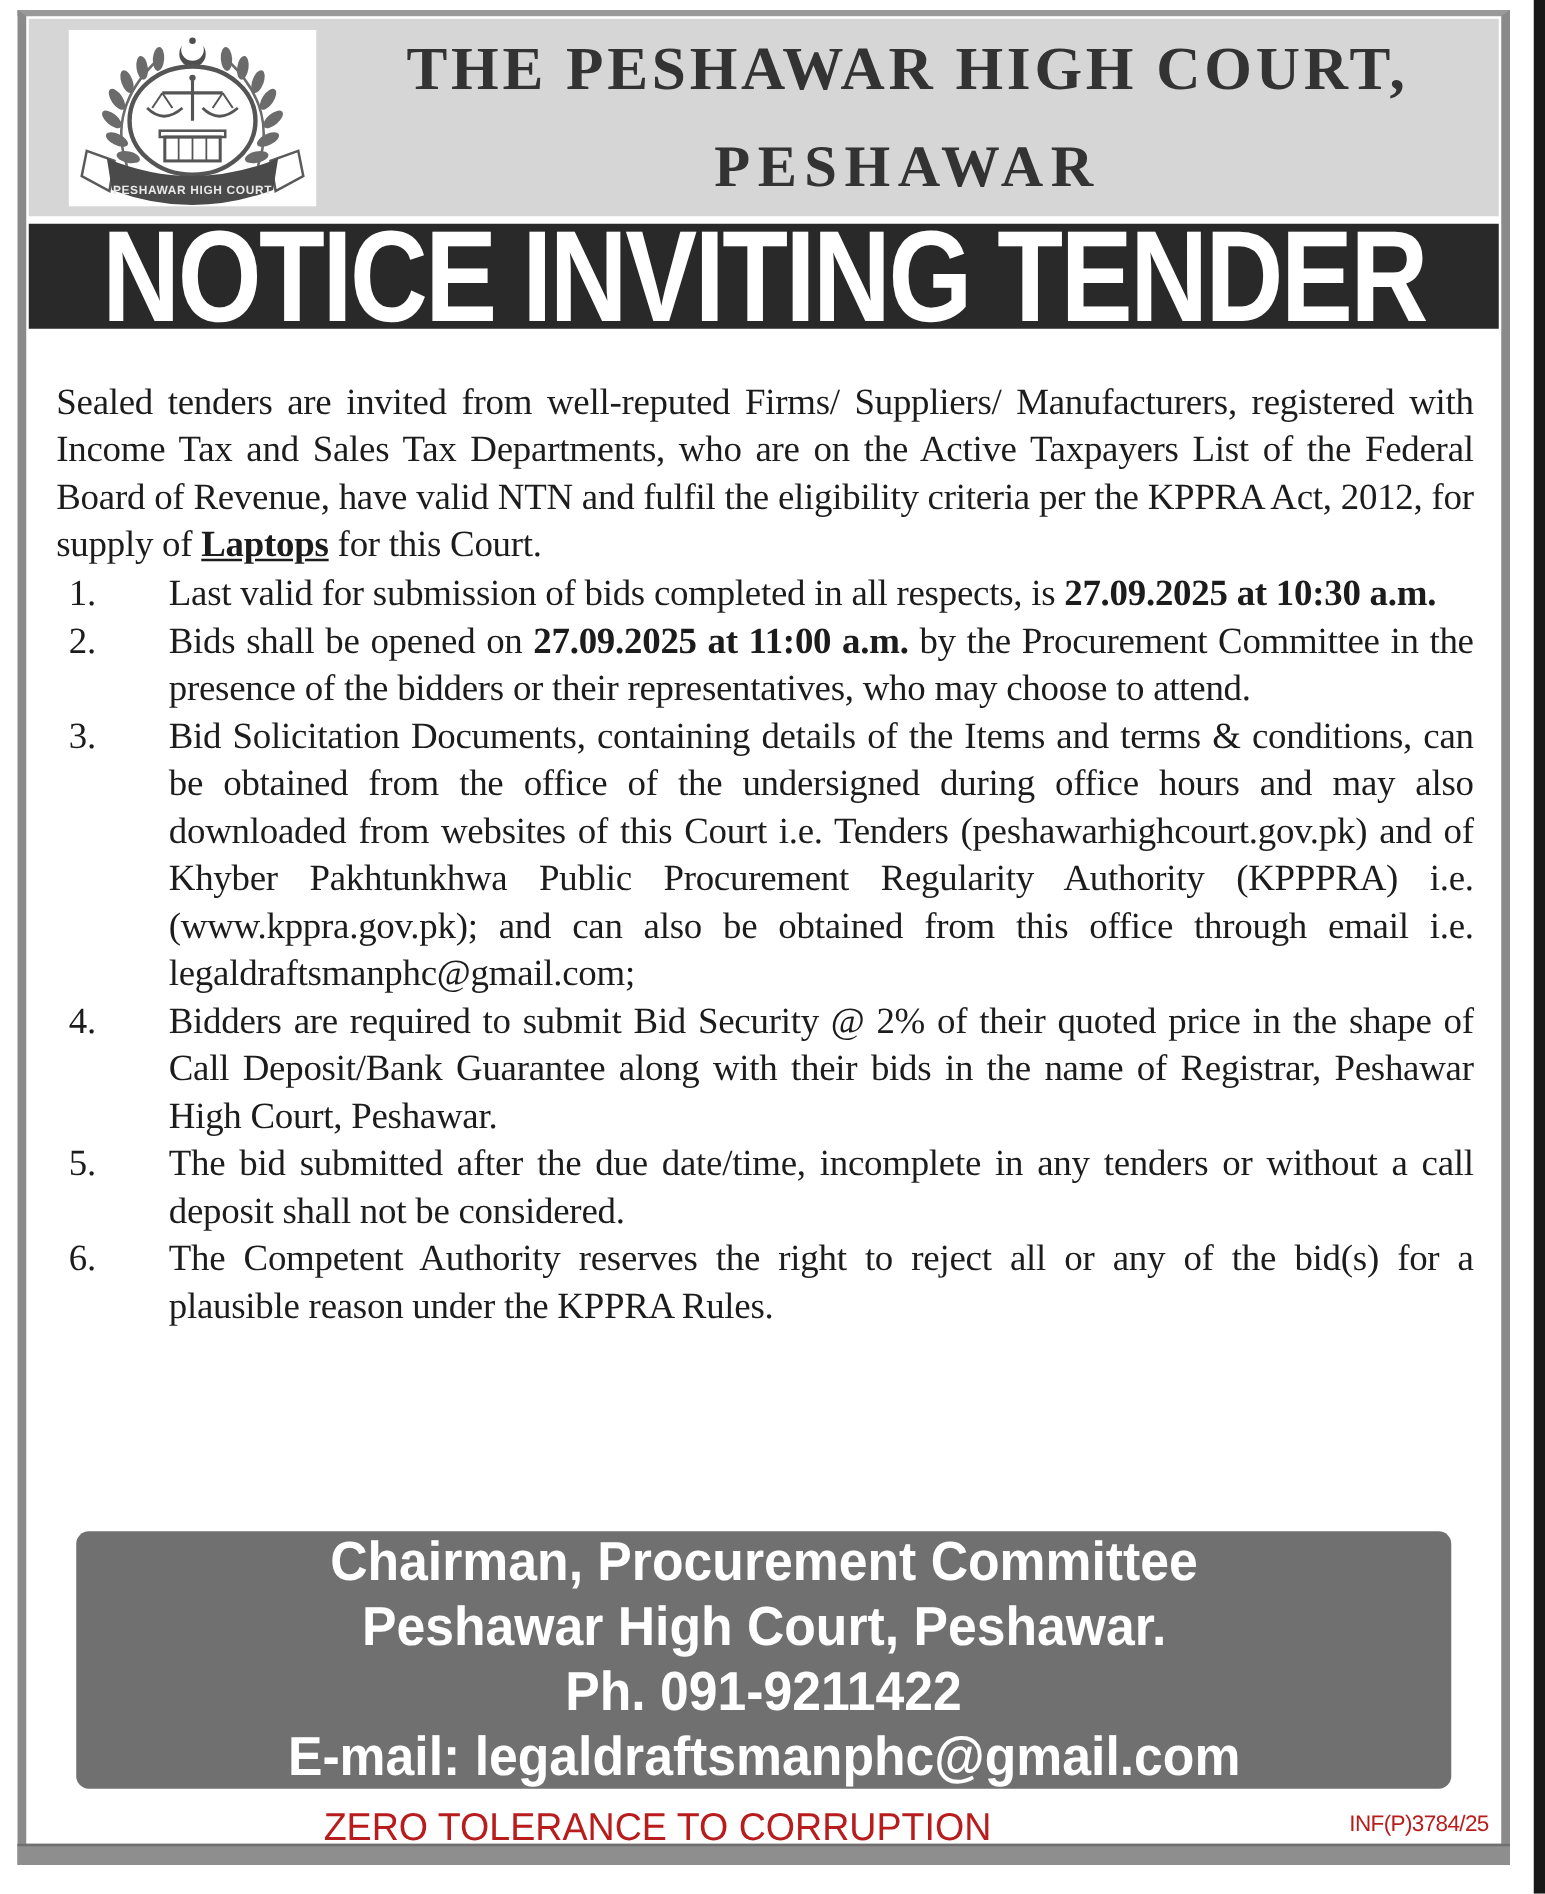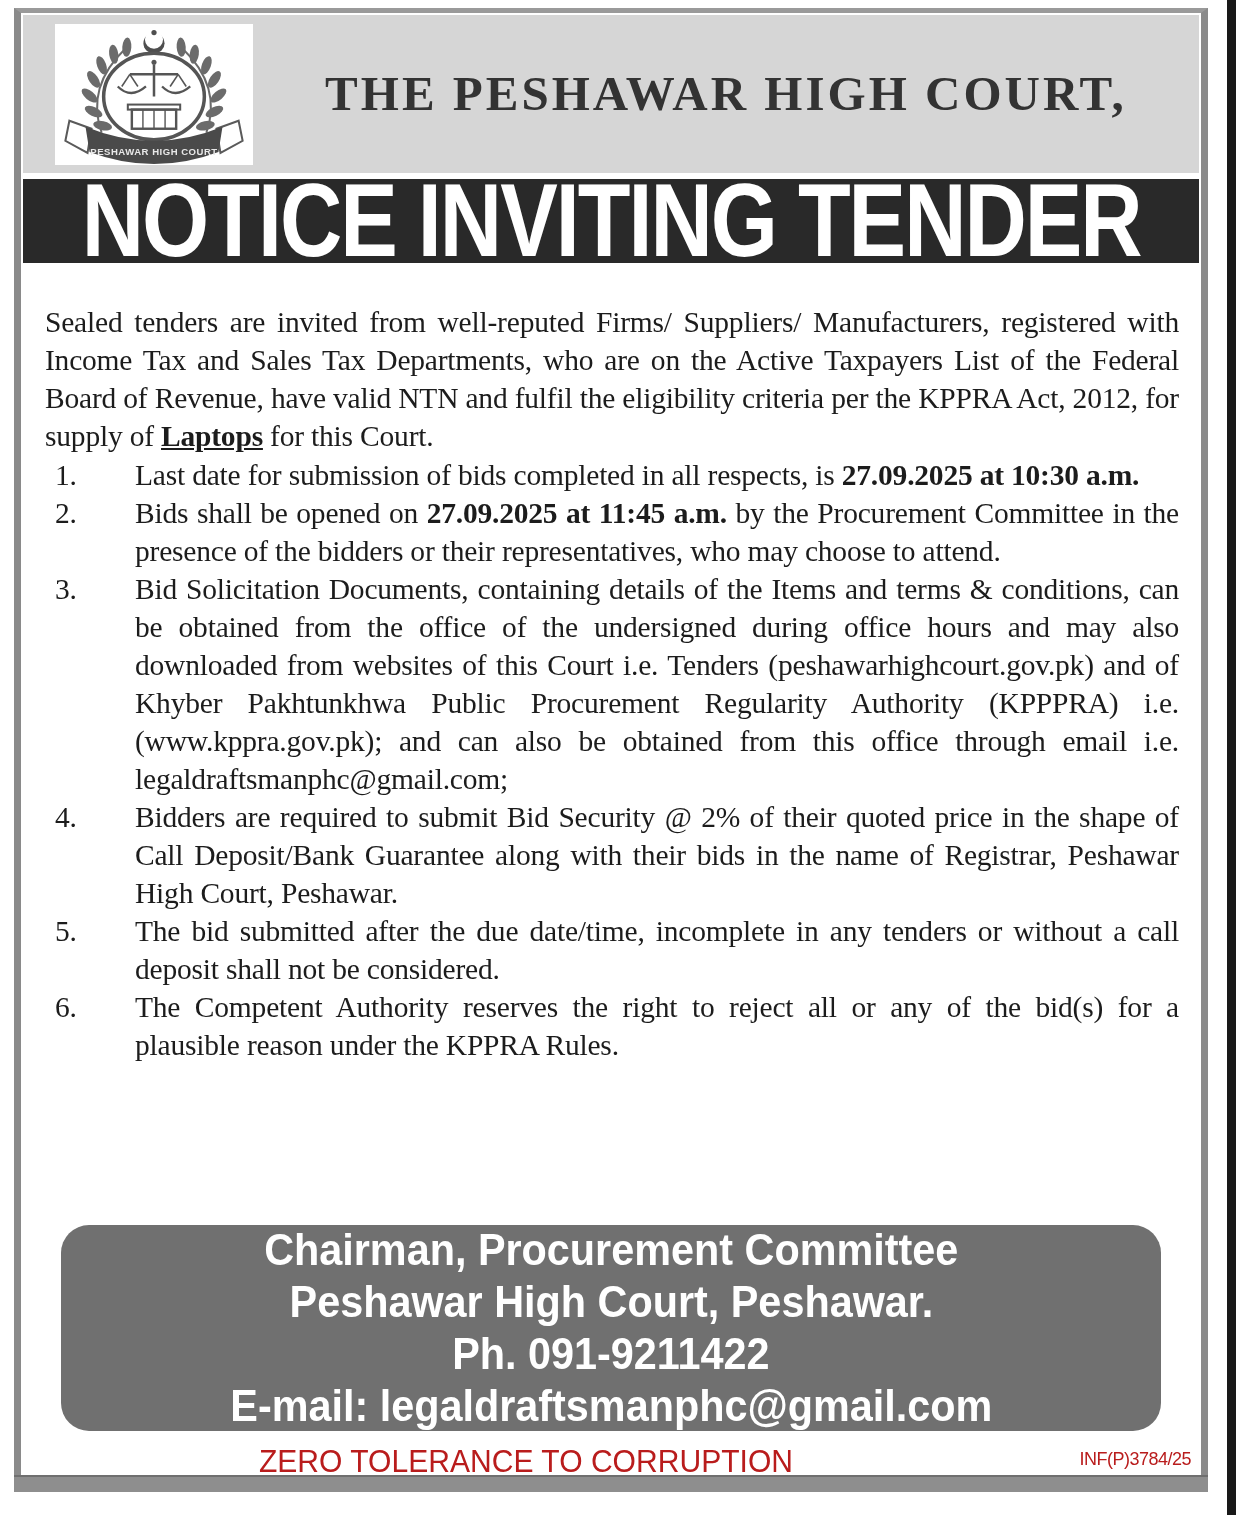--- a/index.html
+++ b/index.html
@@ -28,21 +28,21 @@
   .bodytext{padding:40px 22px 0 24px;font-size:29.5px;line-height:38px;letter-spacing:-0.2px;}
   .intro{margin:0;text-align:justify;}
   .hl{font-weight:700;text-decoration:underline;}
   .items{margin-top:1px;}
   .item{display:flex;}
   .item .num{flex:0 0 90px;padding-left:10px;box-sizing:border-box;}
   .item .txt{flex:1;text-align:justify;}
   .item b, .intro b{font-weight:700;}
   
   .sigbox{
-    position:absolute;left:40px;top:1212px;width:1100px;height:206px;background:#707070;border-radius:28px;
+    position:absolute;left:40px;top:1212px;width:1100px;height:206px;background:#707070;border-radius:10px;
     display:flex;flex-direction:column;justify-content:center;align-items:center;
     color:#ffffff;font-family:"Liberation Sans",sans-serif;font-weight:700;font-size:44px;line-height:52px;
   }
   .sigbox .sig-line{display:inline-block;transform:scaleX(0.94);white-space:nowrap;}
   
   .bottomline{position:absolute;left:0;right:0;top:1424px;height:46px;font-family:"Liberation Sans",sans-serif;font-weight:400;color:#b91c1c;}
   .slogan{position:absolute;left:0;right:170px;top:7px;text-align:center;font-size:31px;letter-spacing:0;transform:scaleX(0.97);}
   .ref{position:absolute;right:10px;top:12px;font-size:18px;letter-spacing:-0.5px;}
   .bottom-bar{position:absolute;left:-7px;right:-7px;bottom:0;height:15px;background:#8e8e8e;border-top:2px solid #6f6f6f;}
 </style>
@@ -101,38 +101,39 @@
         <line x1="109" y1="85" x2="109" y2="104" stroke="#555555" stroke-width="1.4"></line>
 
         <path d="M14,96 L36,104 L32,128 L10,116 Z" fill="#ffffff" stroke="#5a5a5a" stroke-width="2"></path>
         <path d="M182,96 L160,104 L164,128 L186,116 Z" fill="#ffffff" stroke="#5a5a5a" stroke-width="2"></path>
         <path d="M30,102 Q98,130 166,102 L162,127 Q98,151 34,127 Z" fill="#4a4a4a"></path>
         <text x="98" y="130" text-anchor="middle" fill="#e8e8e8" font-size="9.5" font-family="Liberation Sans, sans-serif" font-weight="bold" letter-spacing="0.5">PESHAWAR HIGH COURT</text>
       </svg>
     </div>
     <div class="titles">
       <div class="title-line1">THE PESHAWAR HIGH COURT,</div>
+      <div class="title-line2">PESHAWAR</div>
     </div>
   </div>
 
   <div class="banner">
     <span class="banner-text">NOTICE INVITING TENDER</span>
   </div>
 
   <div class="bodytext">
     <p class="intro"><span>Sealed tenders are invited from well-reputed Firms/ Suppliers/ Manufacturers, registered with Income Tax and Sales Tax Departments, who are on the Active Taxpayers List of the Federal Board of Revenue, have valid NTN and fulfil the eligibility criteria per the KPPRA Act, 2012, for supply of </span><b class="hl">Laptops</b><span> for this Court.</span></p>
 
     <div class="items">
       <div class="item">
         <span class="num">1.</span>
-        <span class="txt"><span>Last date for submission of bids completed in all respects, is </span><b>27.09.2025 at 10:30 a.m.</b><span></span></span>
+        <span class="txt"><span>Last valid for submission of bids completed in all respects, is </span><b>27.09.2025 at 10:30 a.m.</b><span></span></span>
       </div>
       <div class="item">
         <span class="num">2.</span>
-        <span class="txt"><span>Bids shall be opened on </span><b>27.09.2025 at 11:45 a.m.</b><span> by the Procurement Committee in the presence of the bidders or their representatives, who may choose to attend.</span></span>
+        <span class="txt"><span>Bids shall be opened on </span><b>27.09.2025 at 11:00 a.m.</b><span> by the Procurement Committee in the presence of the bidders or their representatives, who may choose to attend.</span></span>
       </div>
       <div class="item">
         <span class="num">3.</span>
         <span class="txt"><span>Bid Solicitation Documents, containing details of the Items and terms &amp; conditions, can be obtained from the office of the undersigned during office hours and may also downloaded from websites of this Court i.e. Tenders (peshawarhighcourt.gov.pk) and of Khyber Pakhtunkhwa Public Procurement Regularity Authority (KPPPRA) i.e. (www.kppra.gov.pk); and can also be obtained from this office through email i.e. legaldraftsmanphc@gmail.com;</span><b></b><span></span></span>
       </div>
       <div class="item">
         <span class="num">4.</span>
         <span class="txt"><span>Bidders are required to submit Bid Security @ 2% of their quoted price in the shape of Call Deposit/Bank Guarantee along with their bids in the name of Registrar, Peshawar High Court, Peshawar.</span><b></b><span></span></span>
       </div>
       <div class="item">

